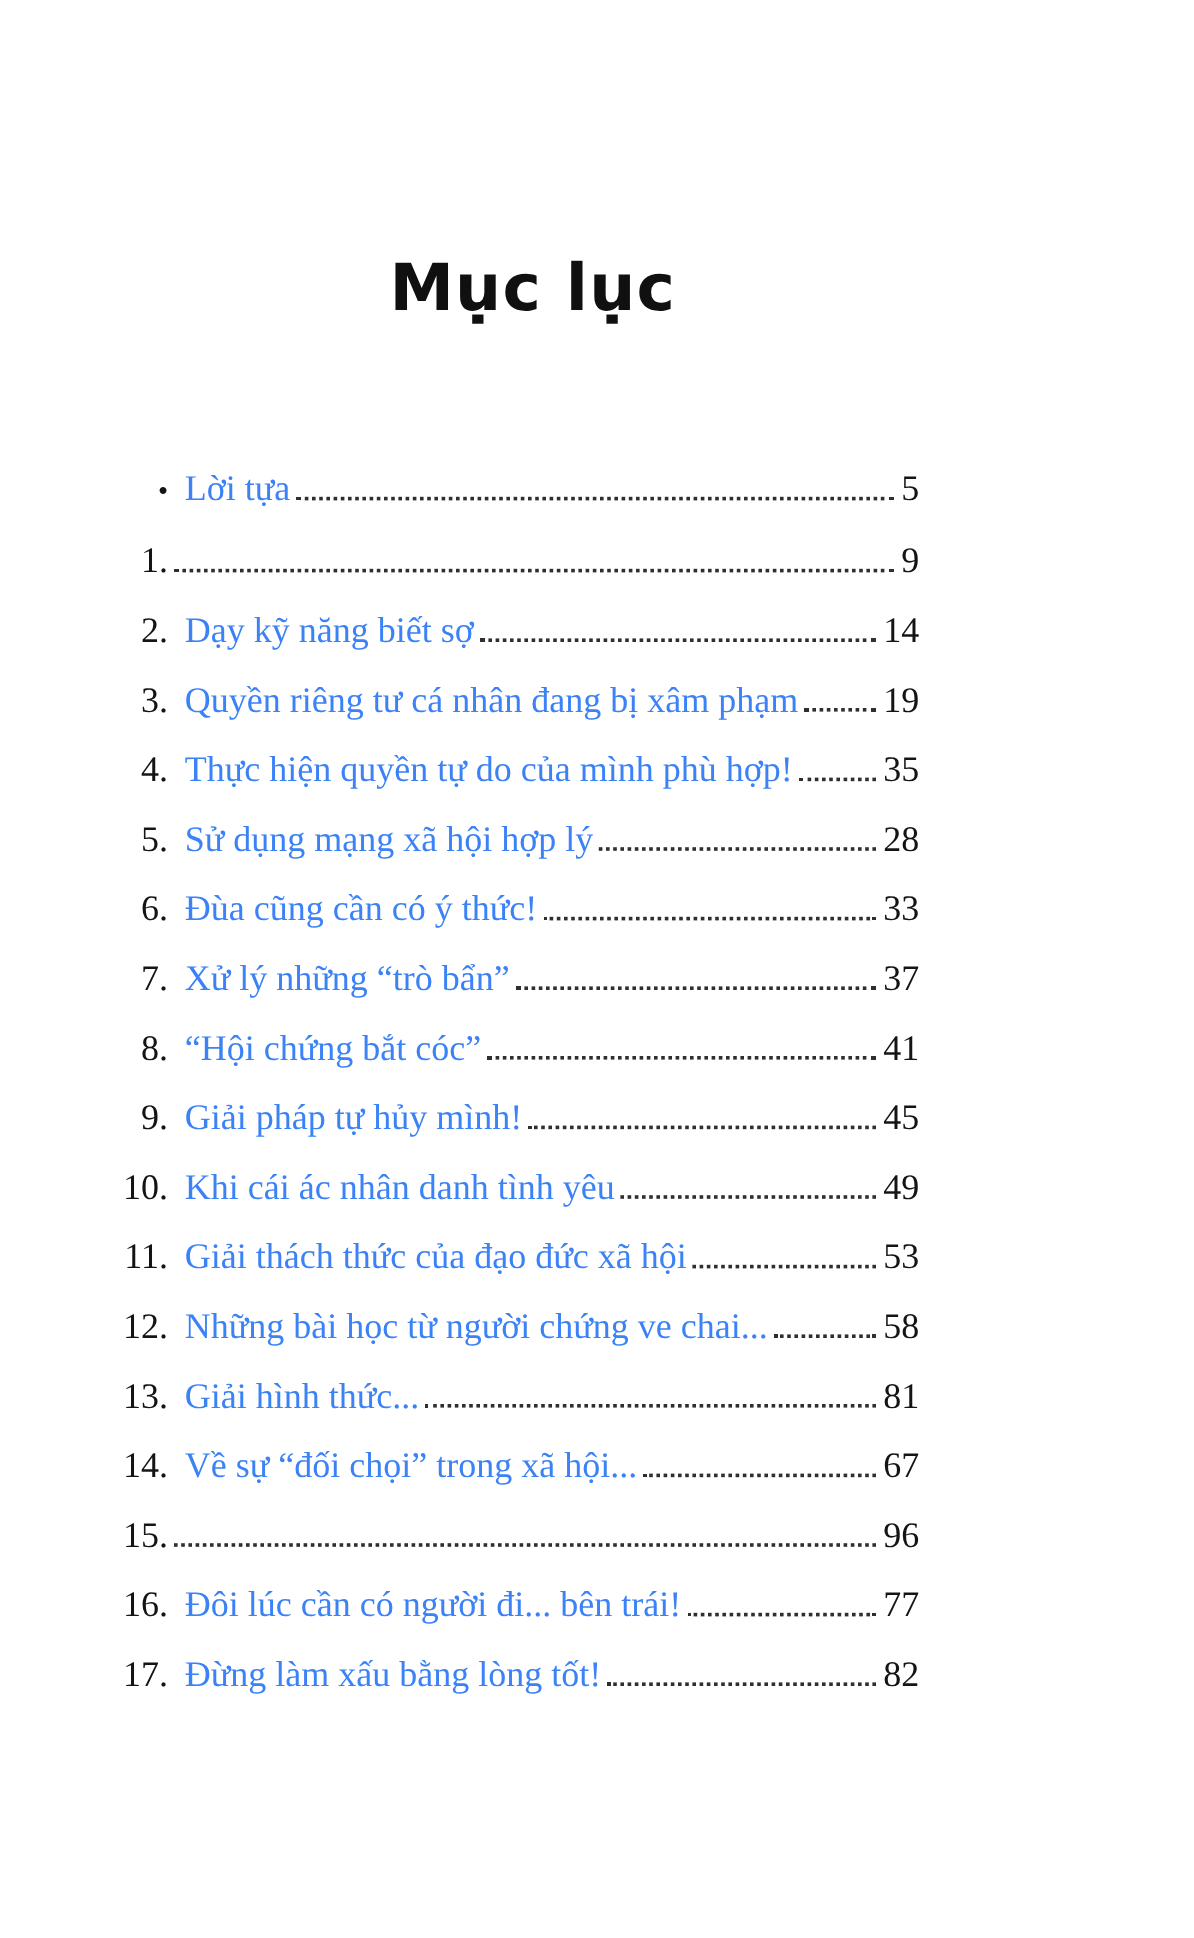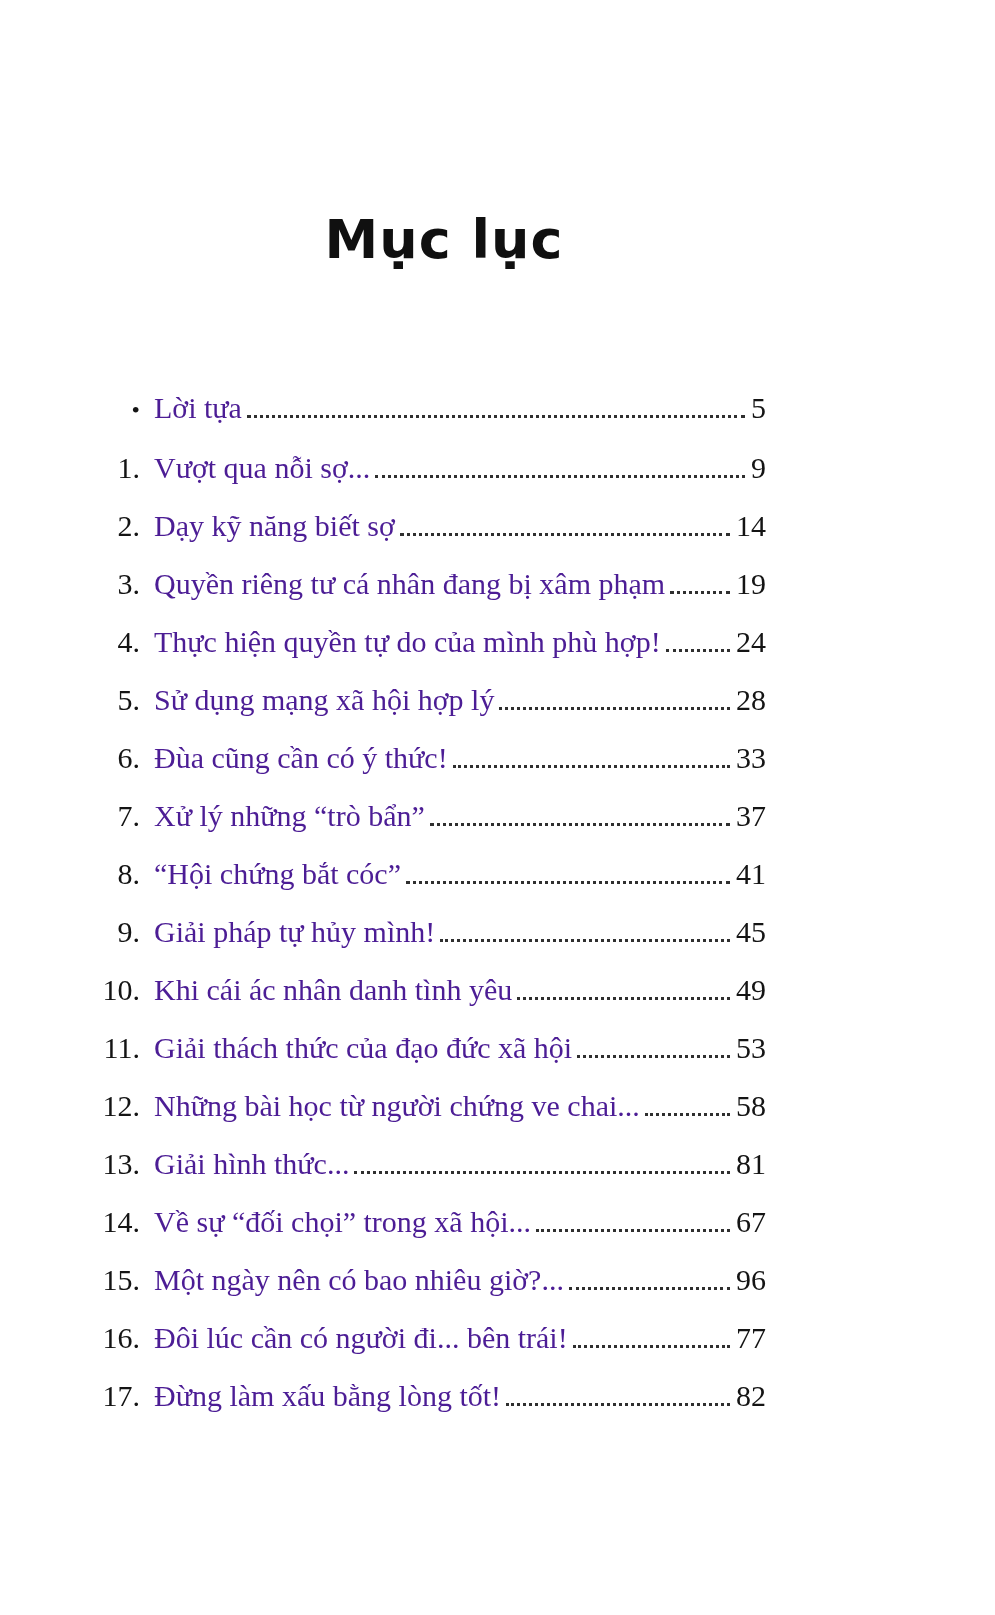--- a/index.html
+++ b/index.html
@@ -44,21 +44,21 @@
     .toc-marker {
       flex: 0 0 48px;
       text-align: right;
       color: #141414;
     }
     .toc-marker.bullet {
       font-size: 24px;
     }
     .toc-title {
       margin-left: 14px;
-      color: #4c1d95;
+      color: #3b82f6;
     }
     .toc-leader {
       flex: 1 1 auto;
       min-width: 14px;
       margin: 0 6px 0 5px;
       height: 6px;
       border-bottom: 3px dotted #2f2f2f;
       align-self: baseline;
     }
     .toc-page-num {
@@ -75,41 +75,40 @@
 
   <div class="toc-list">
       <div class="toc-row">
         <span class="toc-marker bullet">•</span>
         <span class="toc-title">Lời tựa</span>
         <span class="toc-leader"></span>
         <span class="toc-page-num">5</span>
       </div>
       <div class="toc-row">
         <span class="toc-marker">1.</span>
-        <span class="toc-title">Vượt qua nỗi sợ...</span>
         <span class="toc-leader"></span>
         <span class="toc-page-num">9</span>
       </div>
       <div class="toc-row">
         <span class="toc-marker">2.</span>
         <span class="toc-title">Dạy kỹ năng biết sợ</span>
         <span class="toc-leader"></span>
         <span class="toc-page-num">14</span>
       </div>
       <div class="toc-row">
         <span class="toc-marker">3.</span>
         <span class="toc-title">Quyền riêng tư cá nhân đang bị xâm phạm</span>
         <span class="toc-leader"></span>
         <span class="toc-page-num">19</span>
       </div>
       <div class="toc-row">
         <span class="toc-marker">4.</span>
         <span class="toc-title">Thực hiện quyền tự do của mình phù hợp!</span>
         <span class="toc-leader"></span>
-        <span class="toc-page-num">24</span>
+        <span class="toc-page-num">35</span>
       </div>
       <div class="toc-row">
         <span class="toc-marker">5.</span>
         <span class="toc-title">Sử dụng mạng xã hội hợp lý</span>
         <span class="toc-leader"></span>
         <span class="toc-page-num">28</span>
       </div>
       <div class="toc-row">
         <span class="toc-marker">6.</span>
         <span class="toc-title">Đùa cũng cần có ý thức!</span>
@@ -159,21 +158,20 @@
         <span class="toc-page-num">81</span>
       </div>
       <div class="toc-row">
         <span class="toc-marker">14.</span>
         <span class="toc-title">Về sự “đối chọi” trong xã hội...</span>
         <span class="toc-leader"></span>
         <span class="toc-page-num">67</span>
       </div>
       <div class="toc-row">
         <span class="toc-marker">15.</span>
-        <span class="toc-title">Một ngày nên có bao nhiêu giờ?...</span>
         <span class="toc-leader"></span>
         <span class="toc-page-num">96</span>
       </div>
       <div class="toc-row">
         <span class="toc-marker">16.</span>
         <span class="toc-title">Đôi lúc cần có người đi... bên trái!</span>
         <span class="toc-leader"></span>
         <span class="toc-page-num">77</span>
       </div>
       <div class="toc-row">

